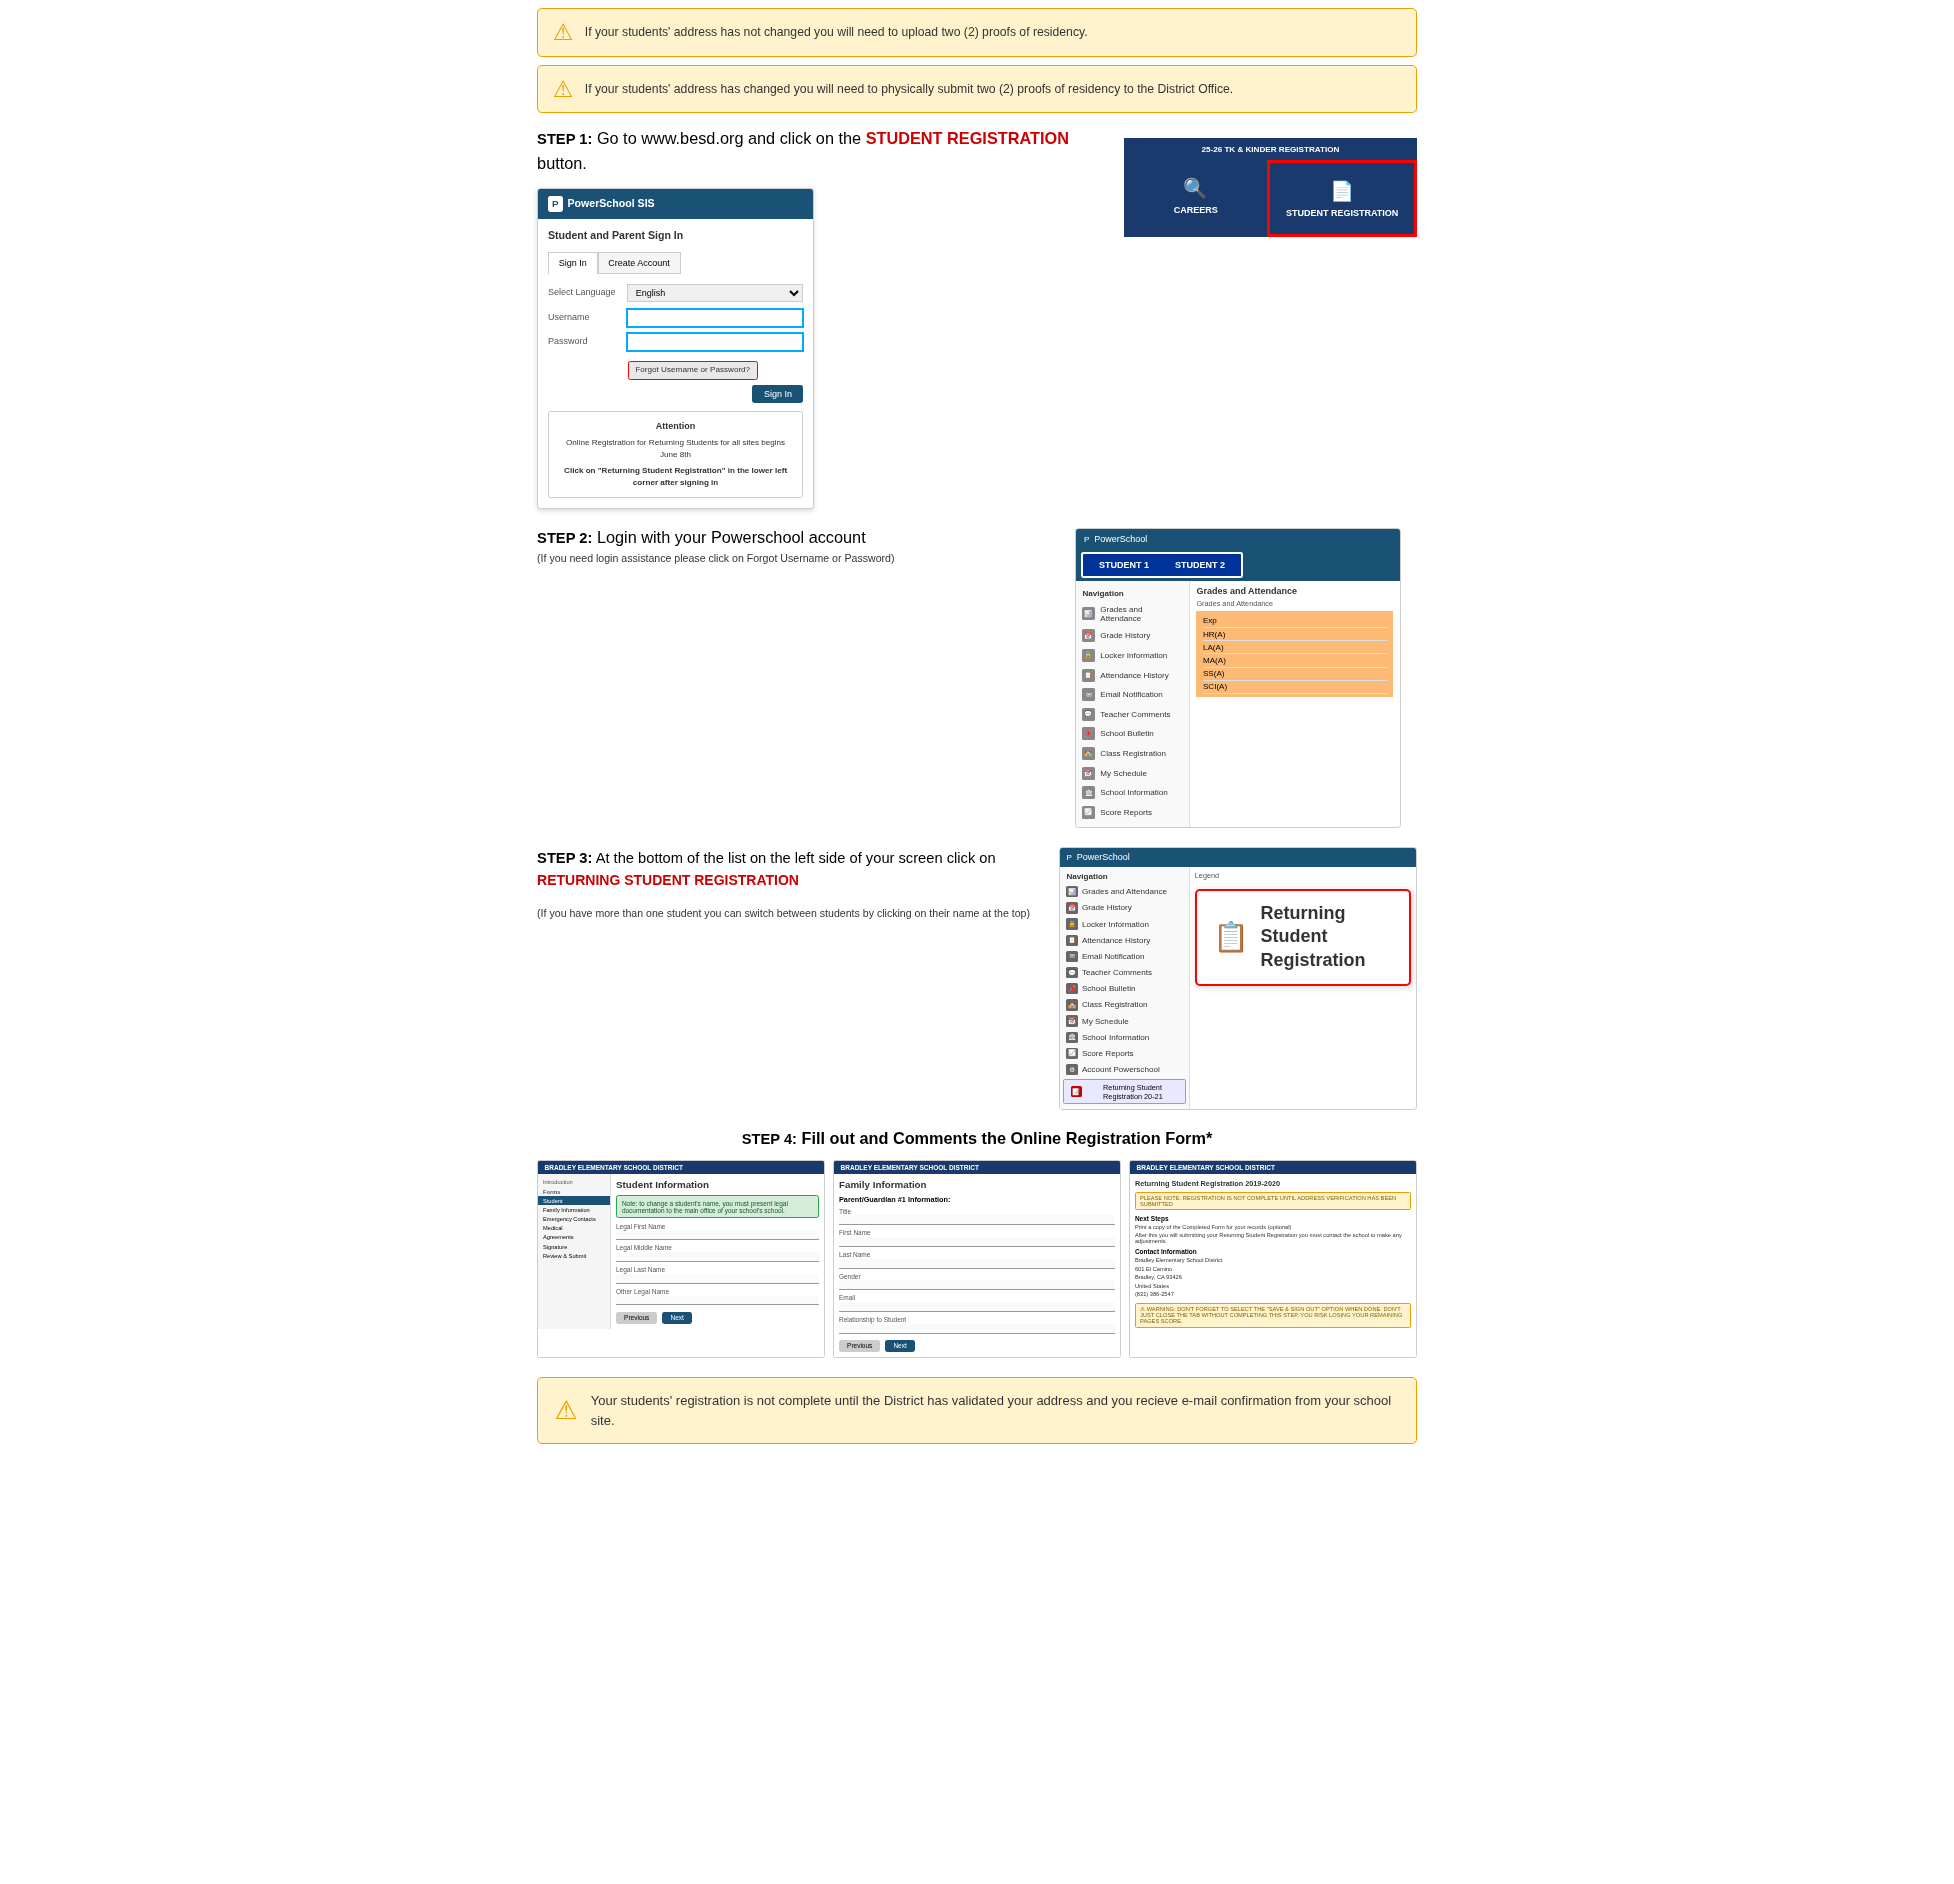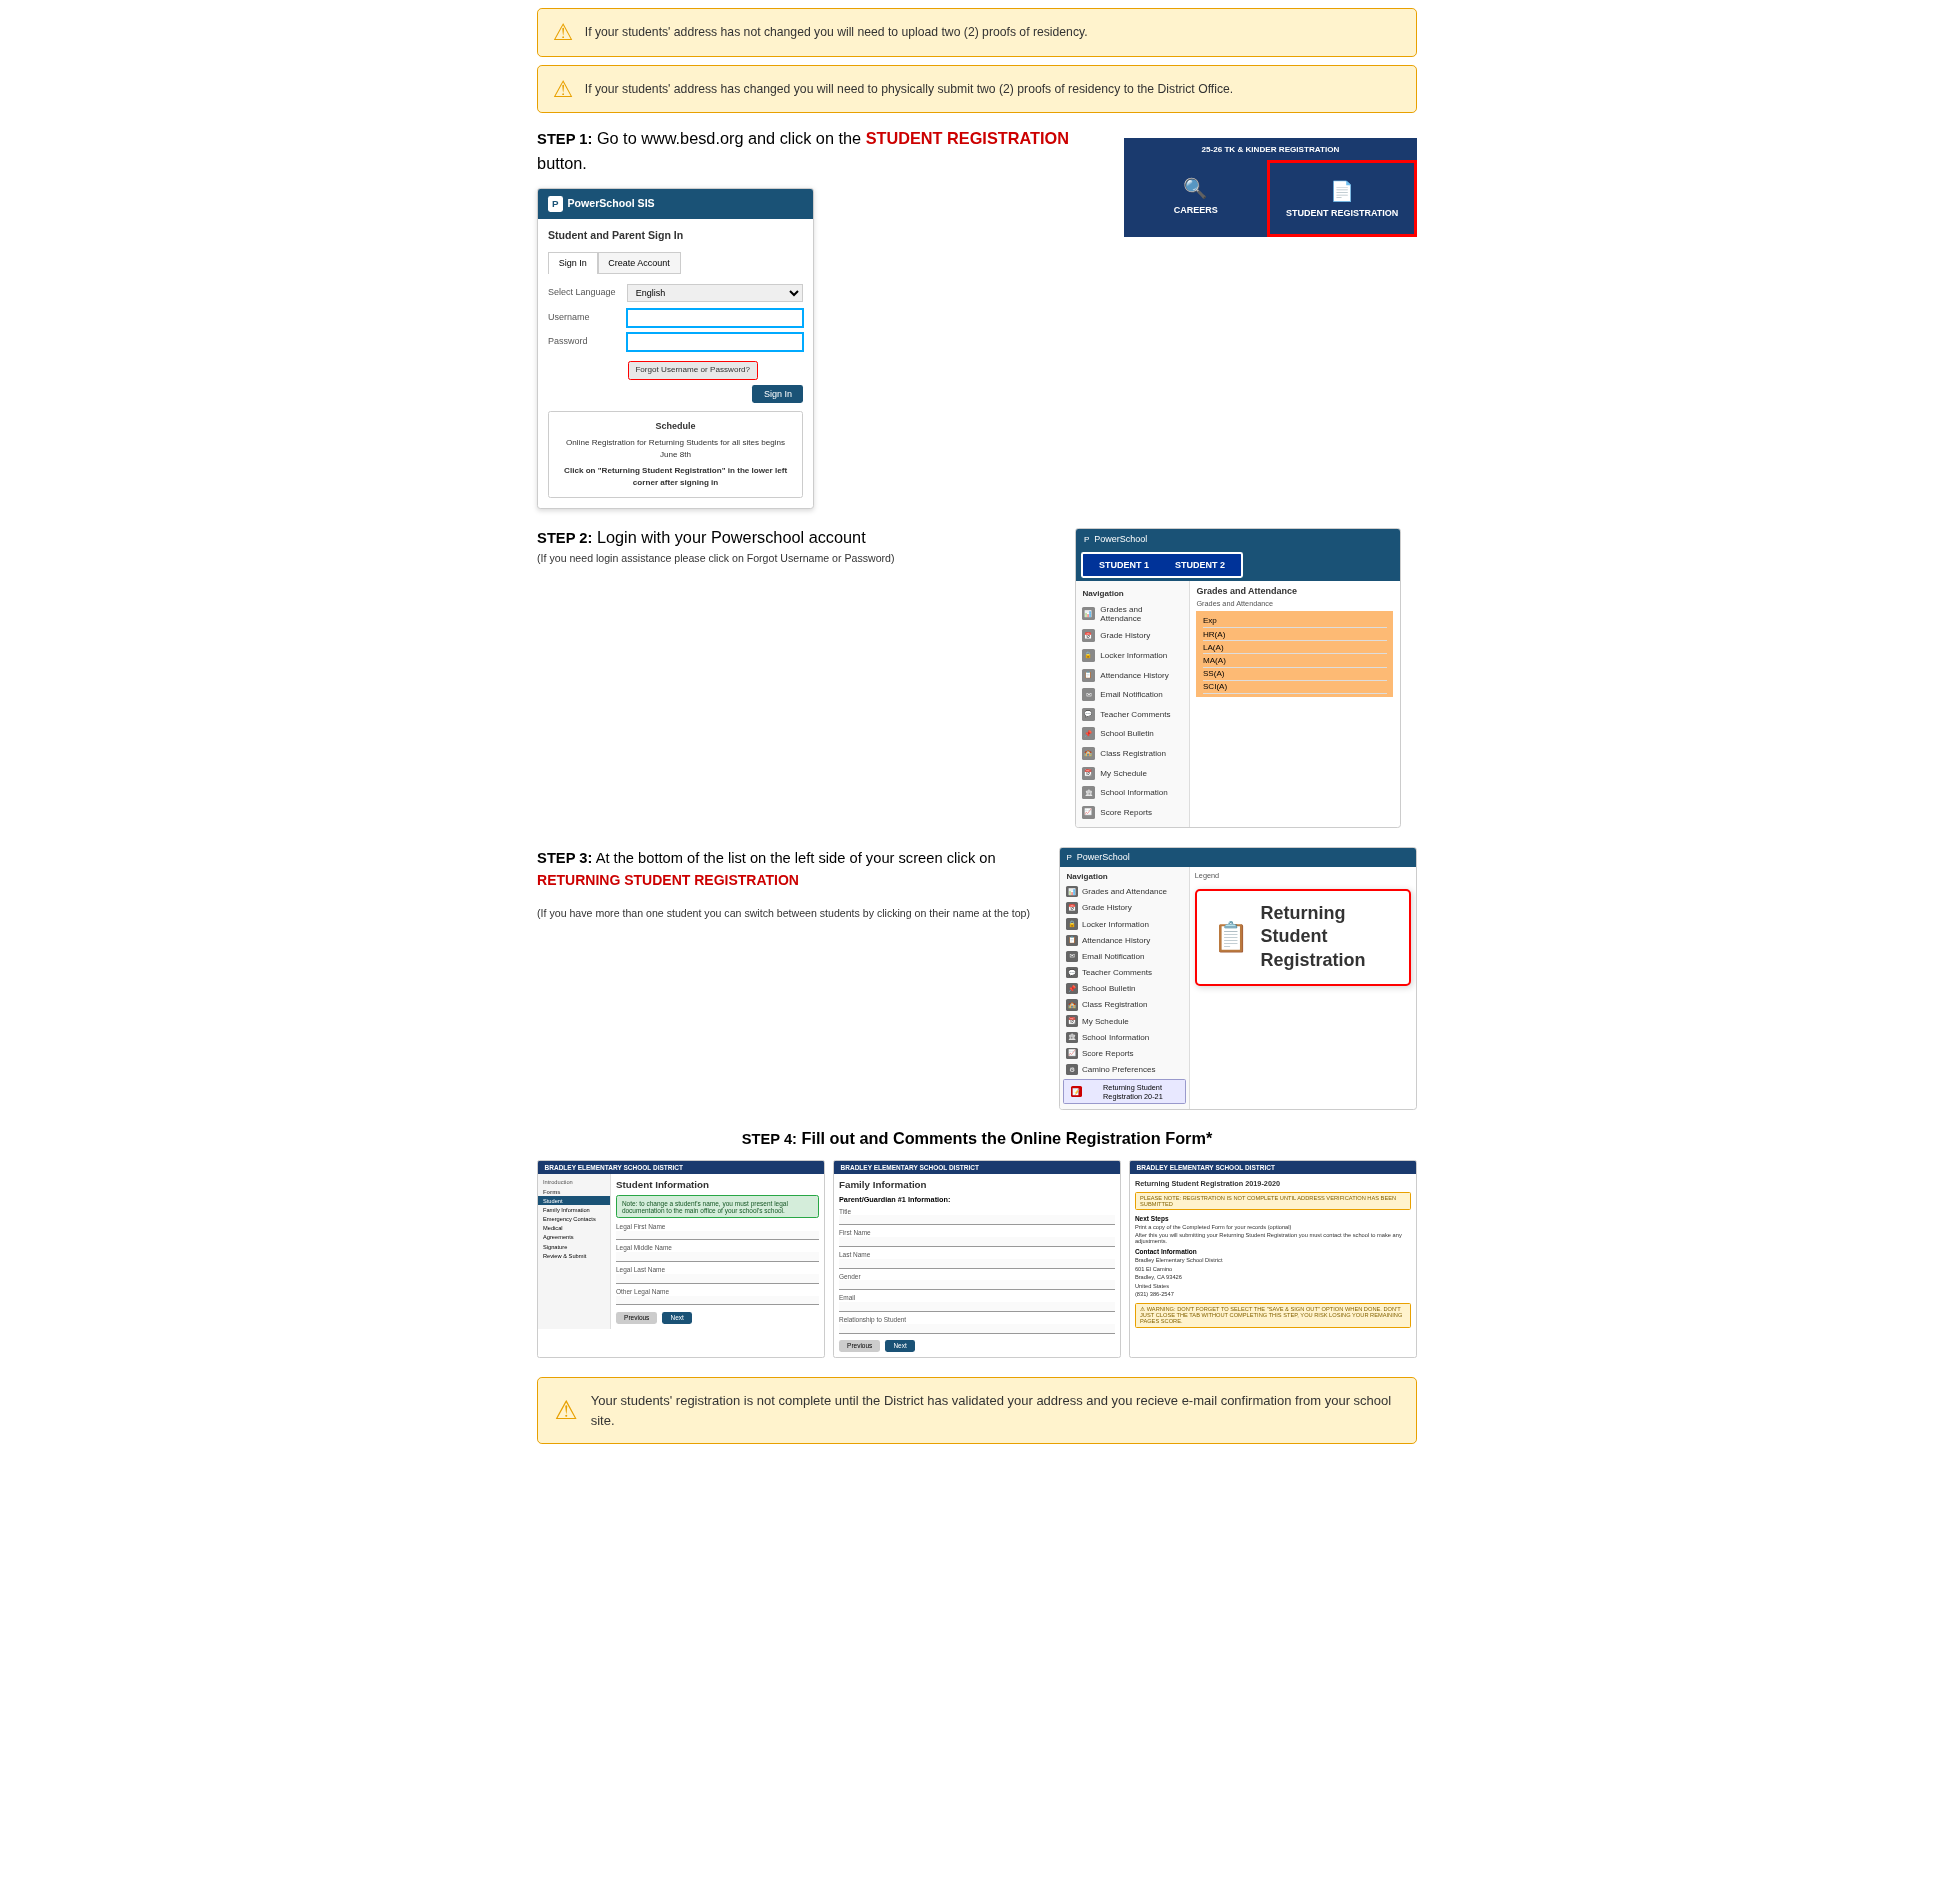--- a/index.html
+++ b/index.html
@@ -531,21 +531,21 @@
           <span class="ps-form-label">Username</span>
           <input class="ps-form-input" type="text" value="" style="">
         </div>
         <div class="ps-form-row">
           <span class="ps-form-label">Password</span>
           <input class="ps-form-input" type="password" value="" style="">
         </div>
         <div class="ps-forgot-btn red-outline">Forgot Username or Password?</div>
         <button class="ps-sign-in-btn">Sign In</button>
         <div class="ps-attention-box">
-          <div class="ps-attention-title">Schedule</div>
+          <div class="ps-attention-title">Attention</div>
           <div>Online Registration for Returning Students for all sites begins June 8th</div>
           <div style="margin-top: 3.3px; font-weight: bold;">Click on "Returning Student Registration" in the lower left corner after signing in</div>
         </div>
       </div>
     </div>
   </div>
 
   <div class="school-site-preview">
     <div class="school-site-top">25-26 TK &amp; KINDER REGISTRATION</div>
     <div class="school-buttons-row">
@@ -726,21 +726,21 @@
           <div class="ps-full-sidebar-item">
             <div class="sidebar-item-icon">🏛</div>
             <span>School Information</span>
           </div>
           <div class="ps-full-sidebar-item">
             <div class="sidebar-item-icon">📈</div>
             <span>Score Reports</span>
           </div>
           <div class="ps-full-sidebar-item">
             <div class="sidebar-item-icon">⚙</div>
-            <span>Camino Preferences</span>
+            <span>Account Powerschool</span>
           </div>
 
           <div class="ps-returning-sidebar-item">
             <div class="sidebar-item-icon" style="background:#cc0000;">📝</div>
             <span>Returning Student Registration 20-21</span>
           </div>
         </div>
         <div class="ps-full-content">
           <div style="font-size: 7.3px; color: #555; margin-bottom: 3.3px;">Legend</div>
 

